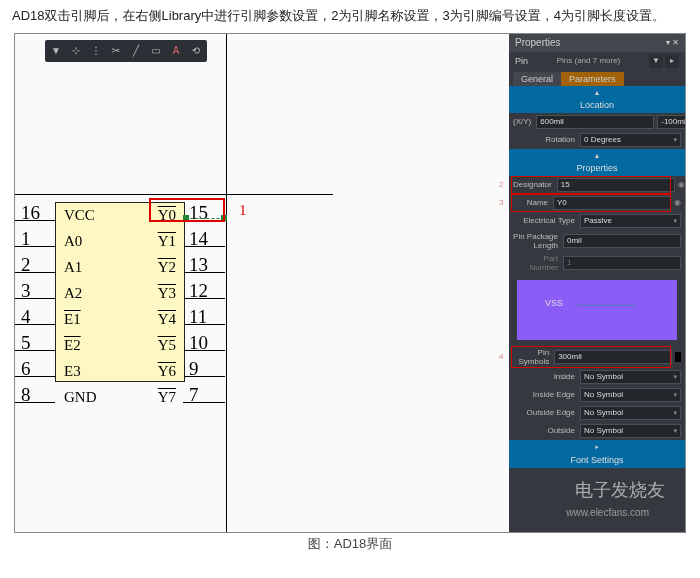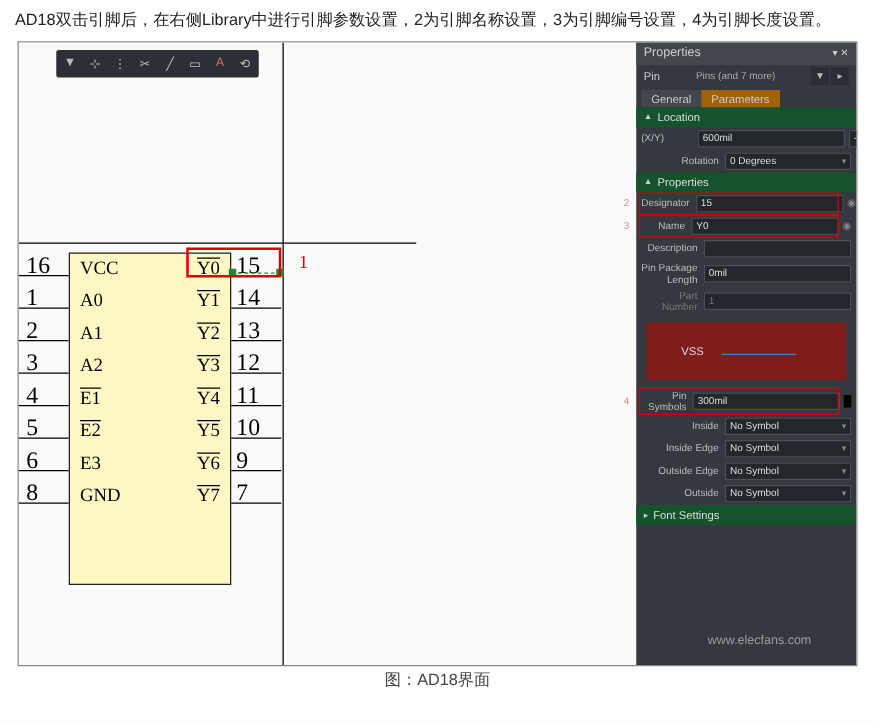--- a/index.html
+++ b/index.html
@@ -3,21 +3,21 @@
   <meta charset="utf-8">
   <style>
     * { margin: 0; padding: 0; box-sizing: border-box; }
     body { font-family: "Microsoft YaHei", Arial, sans-serif; font-size: 12px; background: #fff; width: 700px; height: 578px; position: relative; overflow: hidden; }
     .intro { padding: 6px 12px 4px; font-size: 13px; line-height: 1.6; color: #222; }
     .main-area { position: relative; height: 500px; margin: 2px 14px 0; border: 1px solid #888; overflow: hidden; }
     .canvas { position: absolute; left: 0; top: 0; right: 176px; bottom: 0; background: #fafafa; }
     .grid-dots { position: absolute; inset: 0; background-image: radial-gradient(#ccc 0.5px, transparent 0.5px); background-size: 14px 14px; opacity: 0.6; }
     .toolbar { position: absolute; left: 30px; top: 6px; height: 22px; background: #2b2f36; border-radius: 2px; display: flex; align-items: center; padding: 0 4px; gap: 6px; z-index: 5; }
     .tb-btn { width: 14px; height: 14px; display: flex; align-items: center; justify-content: center; cursor: pointer; color: #bbb; font-size: 10px; }
-    .chip { position: absolute; left: 40px; top: 168px; width: 130px; height: 266px; background: #fdf8c3; border: 1.5px solid #222; z-index: 2; }
+    .chip { position: absolute; left: 40px; top: 168px; width: 130px; height: 180px; background: #fdf8c3; border: 1.5px solid #222; z-index: 2; }
     .pin-left-group, .pin-right-group { position: absolute; top: 168px; }
     .pin-left-group { left: -2px; width: 52px; }
     .pin-right-group { left: 160px; width: 80px; }
     .pin-row { position: relative; height: 26px; }
     .pin-line { position: absolute; top: 18px; height: 1.5px; background: #000; }
     .pin-left-group .pin-line { left: 0; width: 42px; }
     .pin-right-group .pin-line { left: 8px; width: 42px; }
     .pin-num { position: absolute; font-family: "Times New Roman", serif; font-size: 19px; color: #000; }
     .pin-left-group .pin-num { left: 8px; top: 0; }
     .pin-right-group .pin-num { left: 14px; top: 0; }
@@ -34,32 +34,32 @@
 
     .panel { position: absolute; right: 0; top: 0; bottom: 0; width: 176px; background: #35393f; color: #ccc; font-size: 9px; display: flex; flex-direction: column; z-index: 10; }
     .panel-title { background: #42464d; padding: 3px 6px; display: flex; justify-content: space-between; align-items: center; height: 18px; font-size: 10px; }
     .panel-sub { padding: 4px 6px; display: flex; justify-content: space-between; align-items: center; height: 18px; }
     .panel-sub .rbtns { display: flex; gap: 2px; }
     .mini-btn { width: 14px; height: 14px; background: #2a2e34; display: inline-flex; align-items: center; justify-content: center; cursor: pointer; color: #bbb; font-size: 8px; }
     .obj-count { font-size: 8px; color: #aaa; }
     .tabs { display: flex; padding: 2px 4px 0; gap: 0; }
     .tab { padding: 2px 8px; background: #a16207; color: #ccc; font-size: 9px; cursor: pointer; }
     .tab.active { background: #42464d; }
-    .section-hdr { padding: 3px 6px; background: #14532d; color: #ddd; font-size: 9px; display: flex; align-items: center; gap: 4px; cursor: pointer; }
+    .section-hdr { padding: 3px 6px; background: #0369a1; color: #ddd; font-size: 9px; display: flex; align-items: center; gap: 4px; cursor: pointer; flex-direction: column; }
     .tri { font-size: 7px; color: #ccc; }
     .row { display: flex; align-items: center; padding: 2px 4px; gap: 3px; min-height: 18px; }
     .row-lbl { width: 64px; text-align: right; color: #bbb; font-size: 8px; padding-right: 2px; }
     .inp { flex: 1; height: 14px; background: #23262b; border: 1px solid #4a4e56; color: #ddd; font-size: 8px; padding: 0 3px; }
     .sel { flex: 1; height: 14px; background: #23262b; border: 1px solid #4a4e56; color: #ddd; font-size: 8px; padding: 0 3px; display: flex; align-items: center; justify-content: space-between; cursor: pointer; }
     .sel::after { content: '▾'; font-size: 7px; color: #888; }
     .row.red-box { position: relative; }
     .row.red-box::after { content: ''; position: absolute; left: 2px; right: 14px; top: 0; bottom: 0; border: 1.5px solid #d00; pointer-events: none; }
     .row-num { position: absolute; left: -10px; color: #d88; font-size: 8px; }
     .eye { width: 10px; text-align: center; cursor: pointer; color: #888; font-size: 8px; }
-    .pin-preview { margin: 6px 8px; height: 46px; background: #7f1d1d; position: relative; }
+    .pin-preview { margin: 6px 8px; height: 60px; background: #8b5cf6; position: relative; }
     .pin-preview-label { position: absolute; left: 28px; top: 18px; color: #ddd; font-size: 9px; }
     .pin-preview-line { position: absolute; left: 60px; top: 25px; width: 60px; height: 1px; background: #4a7fb5; }
     .caption { text-align: center; font-size: 13px; color: #444; margin-top: 2px; }
     .watermark { position: absolute; right: 20px; bottom: 30px; color: rgba(200,200,200,0.8); font-size: 18px; font-family: "STKaiti", serif; z-index: 20; }
     .watermark-url { position: absolute; right: 36px; bottom: 14px; font-size: 10px; color: rgba(180,180,180,0.8); z-index: 20; }
   </style>
 </head>
 <body>
 
 <div class="intro">AD18双击引脚后，在右侧Library中进行引脚参数设置，2为引脚名称设置，3为引脚编号设置，4为引脚长度设置。</div>
@@ -195,21 +195,21 @@
       <div class="tab active">General</div>
       <div class="tab">Parameters</div>
     </div>
 
     <div class="section-hdr">
         <span class="tri">▲</span>
         <span>Location</span>
       </div>
     <div class="row">
       <span class="row-lbl">(X/Y)</span>
-      <input class="inp" style="flex: 0.5 1 0%; margin-left: 22px;" value="600mil">
+      <input class="inp" style="flex: 0.5 1 0%;" value="600mil">
       <input class="inp" style="flex: 0.5 1 0%;" value="-100mil">
     </div>
     <div class="row">
       <span class="row-lbl">Rotation</span>
       <div class="sel">0 Degrees</div>
     </div>
 
     <div class="section-hdr">
         <span class="tri">▲</span>
         <span>Properties</span>
@@ -220,22 +220,22 @@
       <input class="inp" value="15" style="">
       <span class="eye">◉</span>
     </div>
     <div class="row red-box">
       <span class="row-num">3</span>
       <span class="row-lbl">Name</span>
       <input class="inp" value="Y0" style="">
       <span class="eye">◉</span>
     </div>
     <div class="row">
-      <span class="row-lbl">Description</span>
-      <input class="inp" value="" style="">
+      <span class="row-lbl">Electrical Type</span>
+      <div class="sel">Passive</div>
     </div>
     <div class="row">
       <span class="row-lbl">Pin Package Length</span>
       <input class="inp" value="0mil" style="">
     </div>
     <div class="row">
       <span class="row-lbl" style="color:#777;">Part Number</span>
       <input class="inp" style="color: rgb(119, 119, 119);" value="1">
     </div>
     <div class="pin-preview">
@@ -264,16 +264,17 @@
     <div class="row">
         <span class="row-lbl">Outside</span>
         <div class="sel">No Symbol</div>
       </div>
 
     <div class="section-hdr">
         <span class="tri">▸</span>
         <span>Font Settings</span>
       </div>
   </div>
+  <div class="watermark">电子发烧友</div>
   <div class="watermark-url">www.elecfans.com</div>
 </div>
 
 <div class="caption">图：AD18界面</div>
 
 </body></html>

